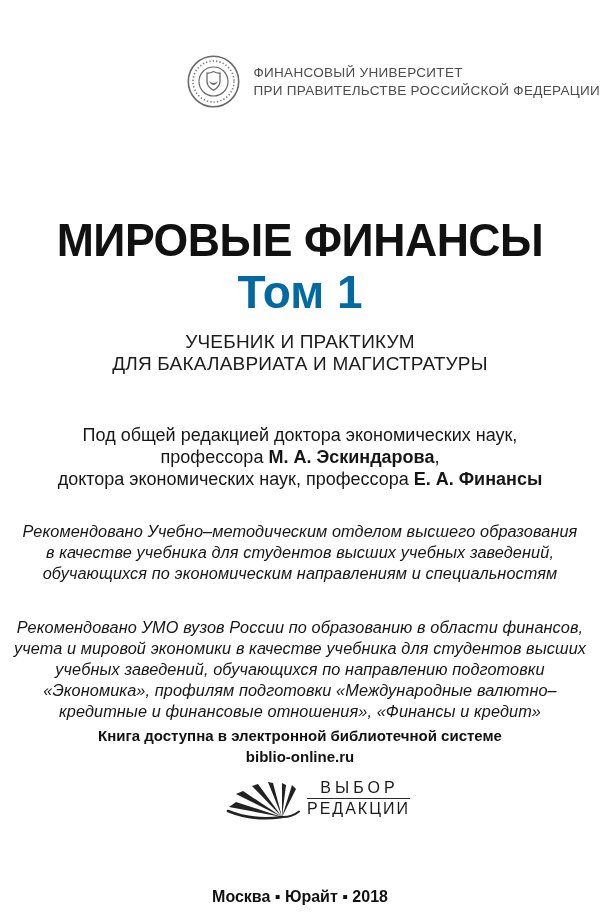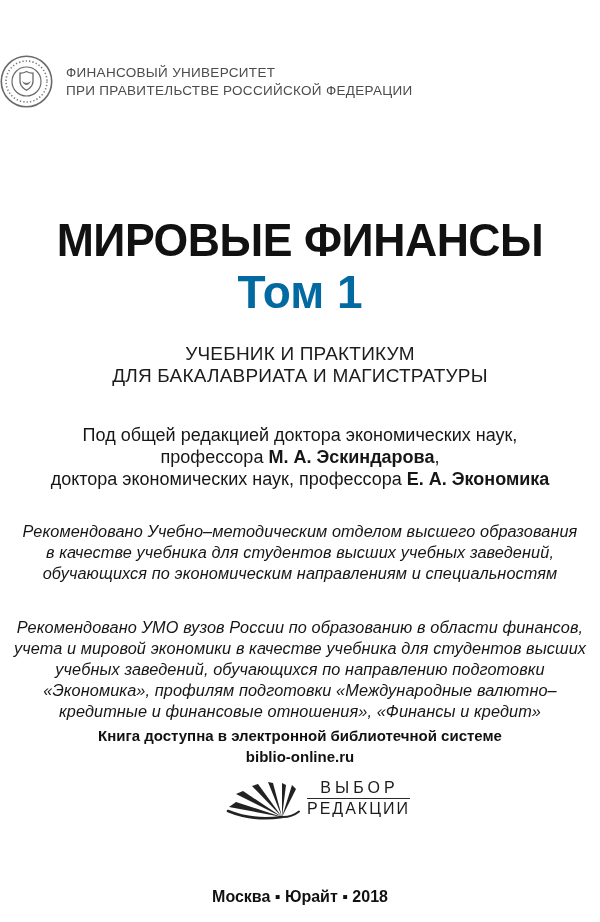--- a/index.html
+++ b/index.html
@@ -8,37 +8,37 @@
     width:600px; height:922px;
     margin:0 auto;
     background:#ffffff;
     font-family:"Liberation Sans", sans-serif;
     color:#1a1a1a;
     overflow:hidden;
   }
   .abs { position:absolute; left:0; right:0; text-align:center; }
 
   
-  .header { top:55px; display:flex; justify-content:flex-start; align-items:center; gap:13px; }
+  .header { top:55px; display:flex; justify-content:flex-end; align-items:center; gap:13px; }
   .seal { width:53px; height:53px; flex:0 0 auto; }
   .header-text {
     text-align:left; color:#4c4c4c;
     font-size:13.5px; line-height:17.5px; letter-spacing:0.3px;
     font-weight:normal;
   }
 
   
   .title {
     top:214px; font-size:46px; font-weight:bold;
     letter-spacing:-0.5px; transform:scaleX(0.97); transform-origin:center;
     line-height:52px; color:#111;
   }
   .volume { top:272px; font-size:46px; font-weight:bold; line-height:40px; color:#0369a1;text-align:center; }
 
-  .subtitle { top:343px; font-size:19px; line-height:21.5px; letter-spacing:0.2px; color:#1c1c1c; }
+  .subtitle { top:331px; font-size:19px; line-height:21.5px; letter-spacing:0.2px; color:#1c1c1c; }
 
   .editors { top:424px; font-size:18px; line-height:22px; color:#161616; }
   .editors b { font-weight:bold; }
 
   .reco {
     font-style:italic; font-size:16.3px; line-height:21px;
     white-space:pre-line; color:#161616; letter-spacing:0.1px;
   }
   .reco1 { top:521px;text-align:center; }
   .reco2 { top:617px; }
@@ -80,21 +80,21 @@
   <div class="abs volume">Том 1</div>
 
   <div class="abs subtitle">
     <div>УЧЕБНИК И ПРАКТИКУМ</div>
     <div>ДЛЯ БАКАЛАВРИАТА И МАГИСТРАТУРЫ</div>
   </div>
 
   <div class="abs editors">
     <div>Под общей редакцией доктора экономических наук,</div>
     <div><span>профессора </span><b>М. А. Эскиндарова</b><span>,</span></div>
-    <div><span>доктора экономических наук, профессора </span><b>Е. А. Экономика</b></div>
+    <div><span>доктора экономических наук, профессора </span><b>Е. А. Финансы</b></div>
   </div>
 
   <div class="abs reco reco1">Рекомендовано Учебно–методическим отделом высшего образования
 в качестве учебника для студентов высших учебных заведений,
 обучающихся по экономическим направлениям и специальностям</div>
   <div class="abs reco reco2">Рекомендовано УМО вузов России по образованию в области финансов,
 учета и мировой экономики в качестве учебника для студентов высших
 учебных заведений, обучающихся по направлению подготовки
 «Экономика», профилям подготовки «Международные валютно–
 кредитные и финансовые отношения», «Финансы и кредит»</div>

